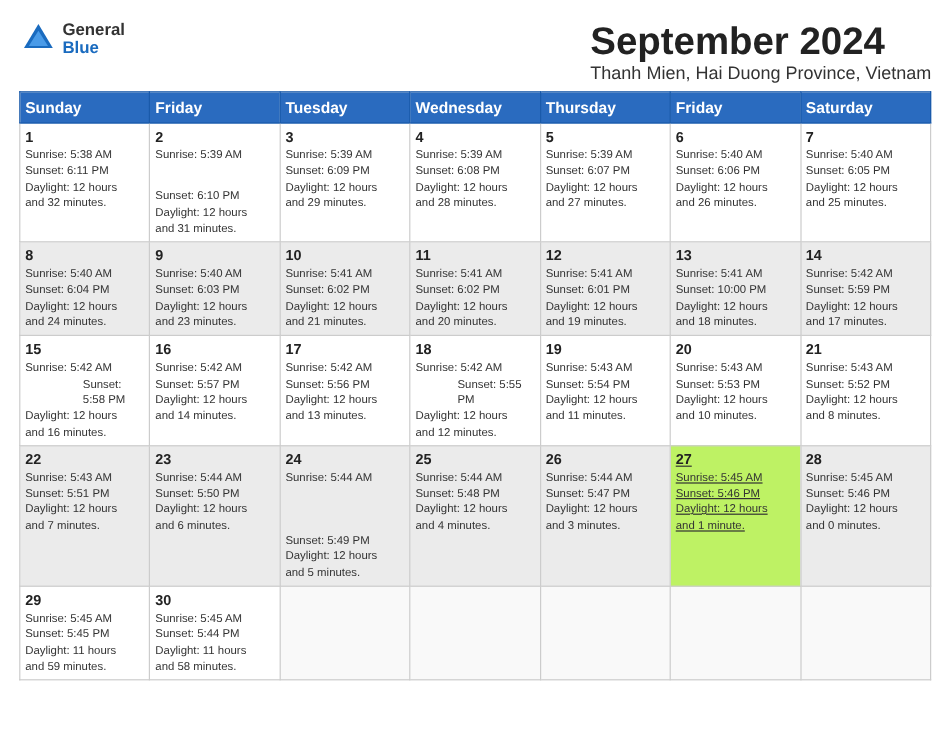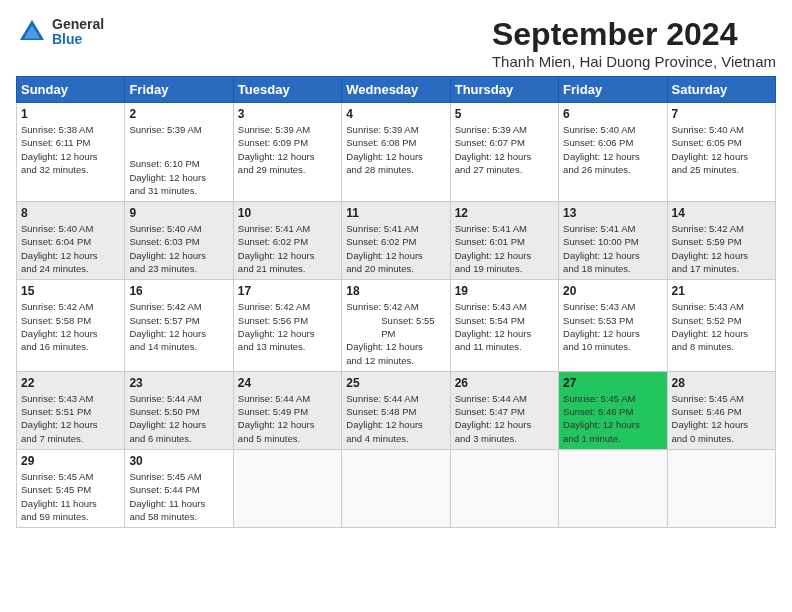--- a/index.html
+++ b/index.html
@@ -222,21 +222,21 @@
           <div style="line-height: 1.4;">Sunrise: 5:42 AM</div>
           <div style="line-height: 1.4;">Sunset: 5:59 PM</div>
           <div style="line-height: 1.4;">Daylight: 12 hours</div>
           <div style="line-height: 1.4;">and 17 minutes.</div>
         </td>
       </tr>
       <tr>
         <td>
           <span class="day-num">15</span>
           <div style="line-height: 1.4;">Sunrise: 5:42 AM</div>
-          <div style="line-height: 1.4;">Sunset: 5:58 PM</div>
+          <div style="line-height: 1.4; margin-left: 48px;">Sunset: 5:58 PM</div>
           <div style="line-height: 1.4;">Daylight: 12 hours</div>
           <div style="line-height: 1.4;">and 16 minutes.</div>
         </td>
         <td>
           <span class="day-num">16</span>
           <div style="line-height: 1.4;">Sunrise: 5:42 AM</div>
           <div style="line-height: 1.4;">Sunset: 5:57 PM</div>
           <div style="line-height: 1.4;">Daylight: 12 hours</div>
           <div style="line-height: 1.4;">and 14 minutes.</div>
         </td>
@@ -287,39 +287,39 @@
         <td style="background: rgb(235, 235, 235);">
           <span class="day-num">23</span>
           <div style="line-height: 1.4;">Sunrise: 5:44 AM</div>
           <div style="line-height: 1.4;">Sunset: 5:50 PM</div>
           <div style="line-height: 1.4;">Daylight: 12 hours</div>
           <div style="line-height: 1.4;">and 6 minutes.</div>
         </td>
         <td style="background: rgb(235, 235, 235);">
           <span class="day-num">24</span>
           <div style="line-height: 1.4;">Sunrise: 5:44 AM</div>
-          <div style="line-height: 1.4;">Sunset: 5:49 PM</div>
+          <div style="line-height: 1.4; margin-top: 39px;">Sunset: 5:49 PM</div>
           <div style="line-height: 1.4;">Daylight: 12 hours</div>
           <div style="line-height: 1.4;">and 5 minutes.</div>
         </td>
         <td style="background: rgb(235, 235, 235);">
           <span class="day-num">25</span>
           <div style="line-height: 1.4;">Sunrise: 5:44 AM</div>
           <div style="line-height: 1.4;">Sunset: 5:48 PM</div>
           <div style="line-height: 1.4;">Daylight: 12 hours</div>
           <div style="line-height: 1.4;">and 4 minutes.</div>
         </td>
         <td style="background: rgb(235, 235, 235);">
           <span class="day-num">26</span>
           <div style="line-height: 1.4;">Sunrise: 5:44 AM</div>
           <div style="line-height: 1.4;">Sunset: 5:47 PM</div>
           <div style="line-height: 1.4;">Daylight: 12 hours</div>
           <div style="line-height: 1.4;">and 3 minutes.</div>
         </td>
-        <td style="background: #22c55e;">
+        <td style="background: #bef264; text-decoration: underline;">
           <span class="day-num">27</span>
           <div style="line-height: 1.4;">Sunrise: 5:45 AM</div>
           <div style="line-height: 1.4;">Sunset: 5:46 PM</div>
           <div style="line-height: 1.4;">Daylight: 12 hours</div>
           <div style="line-height: 1.4;">and 1 minute.</div>
         </td>
         <td style="background: rgb(235, 235, 235);">
           <span class="day-num">28</span>
           <div style="line-height: 1.4;">Sunrise: 5:45 AM</div>
           <div style="line-height: 1.4;">Sunset: 5:46 PM</div>

